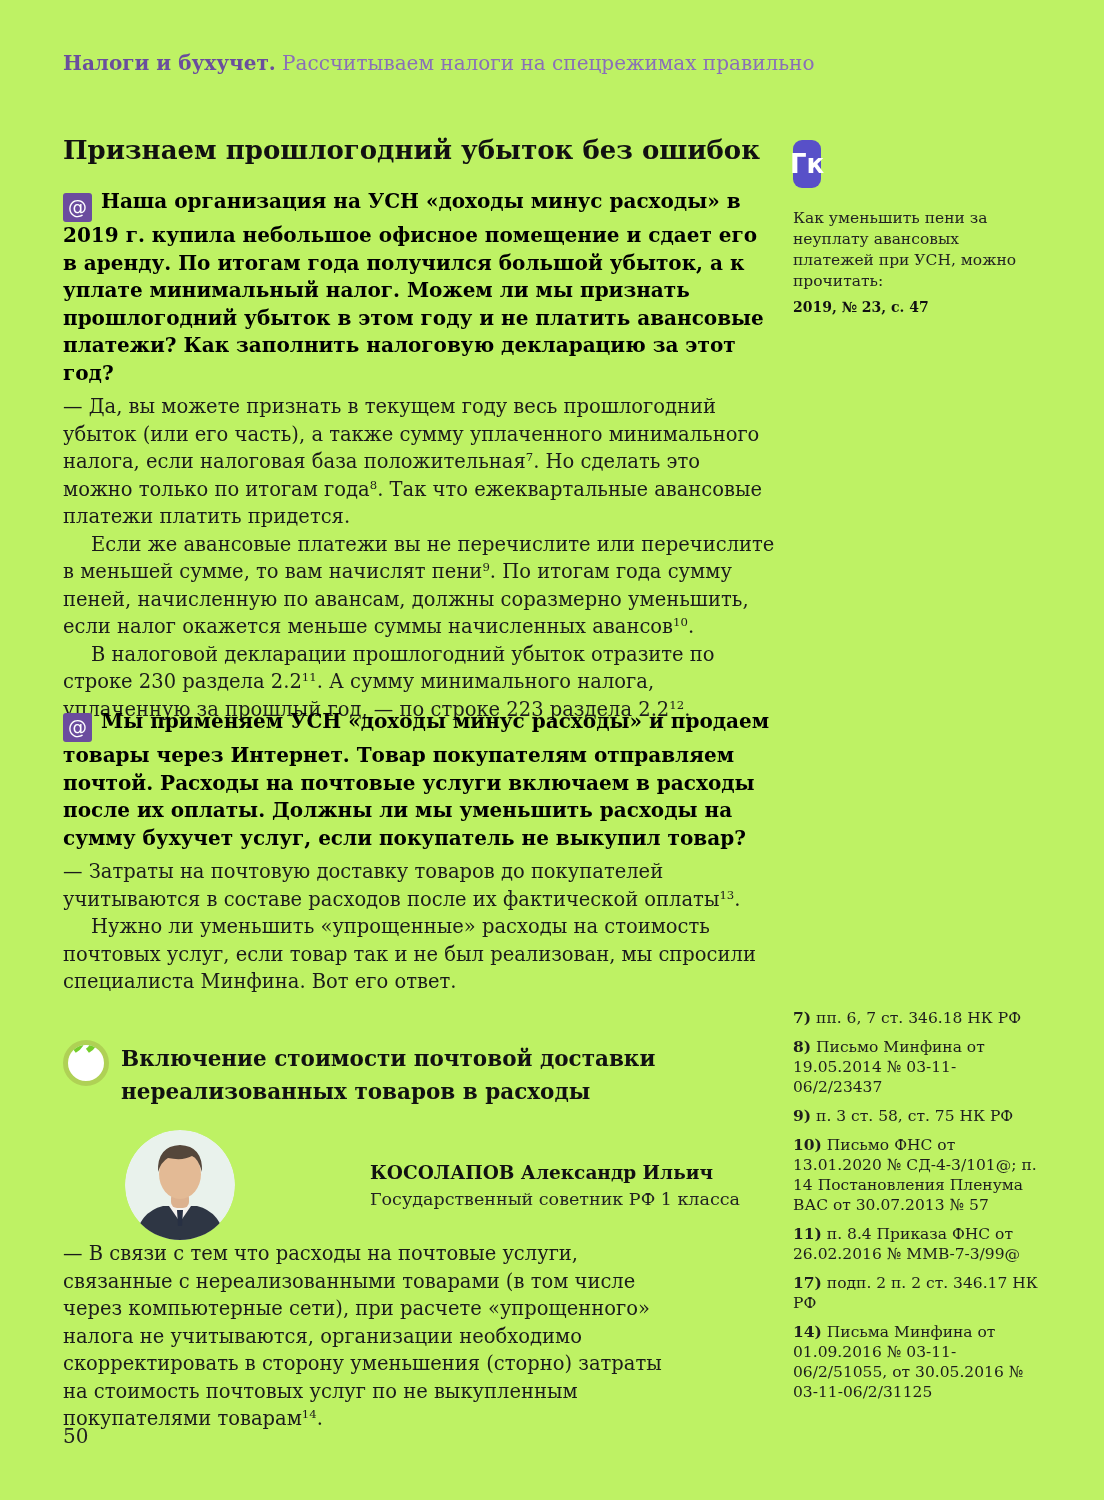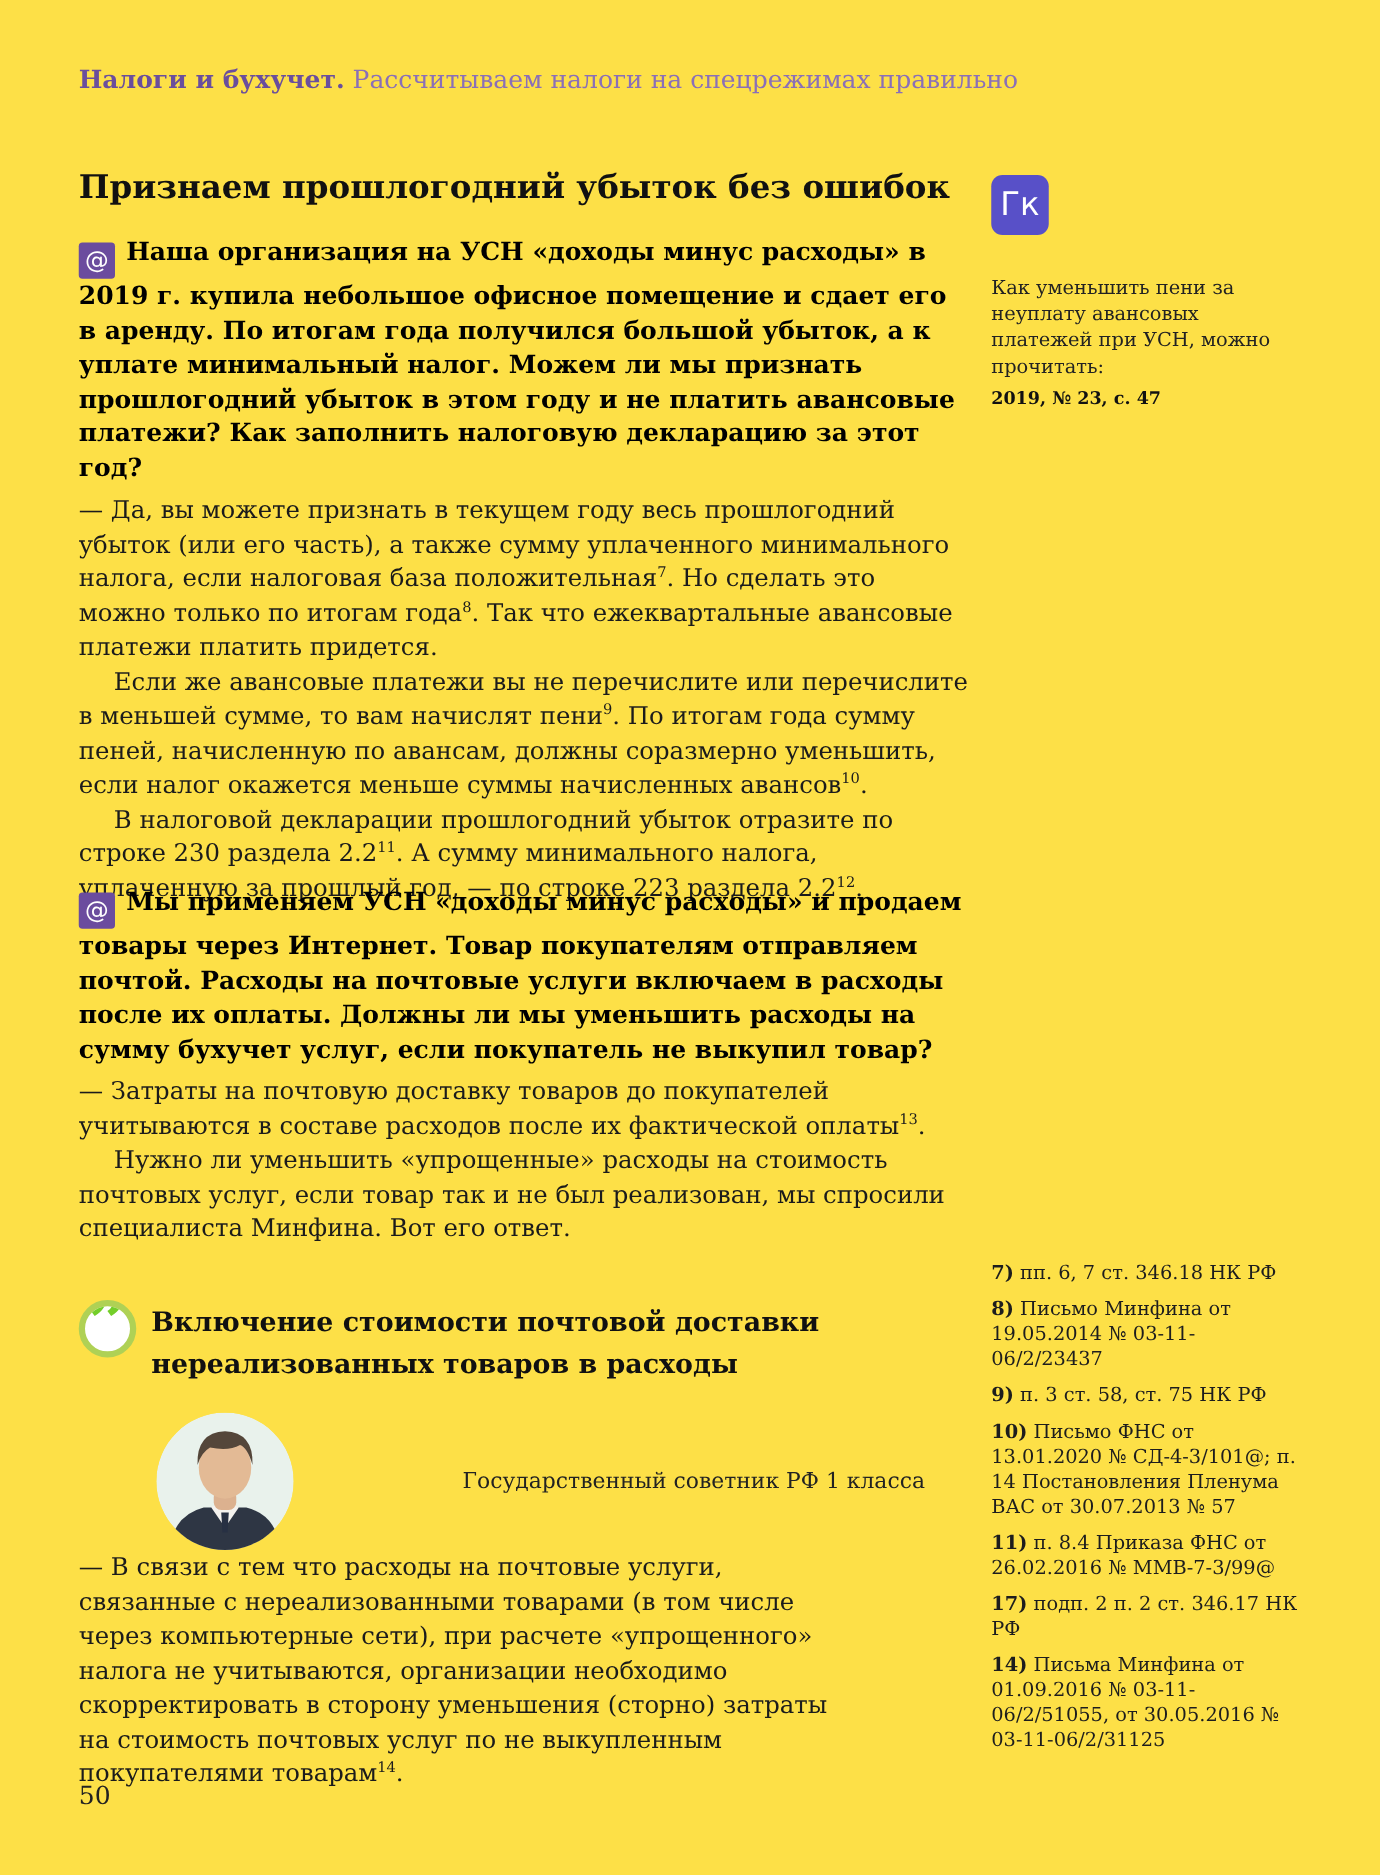--- a/index.html
+++ b/index.html
@@ -1,19 +1,19 @@
 <!DOCTYPE html>
 <html><head>
 <meta charset="utf-8">
 <style>
   html,body{margin:0;padding:0;background:#e8e8e8;}
   .page{
     position:relative;
     width:1104px;height:1500px;
-    background:#fde047;
+    background:#bef264;
     font-family:"DejaVu Serif", serif;
     color:#1b1b1b;
     overflow:hidden;
     margin:0 auto;
   }
   
   .header{position:absolute;left:63px;top:50px;font-size:20px;line-height:26px;}
   .header .brand{font-weight:bold;color:#6a4e9d;}
   .header .tagline{color:#8a6fb8;}
   
@@ -46,24 +46,24 @@
   .quote-title{font-size:21.5px;line-height:33px;font-weight:bold;color:#111;max-width:540px;margin-top:2px;}
   .expert{display:flex;align-items:center;margin:22px 0 0 62px;}
   .avatar{width:110px;height:110px;border-radius:50%;overflow:hidden;flex:0 0 auto;}
   .expert-meta{margin-left:135px;}
   .expert-name{font-size:18.5px;font-weight:bold;color:#111;margin-bottom:6px;}
   .expert-title{font-size:17.5px;color:#222;}
   .quote-body{margin:26px 0 0 57px;max-width:622px;font-size:19.5px;line-height:28.5px;}
   
   .side-note{position:absolute;left:793px;top:140px;width:250px;}
   .gk-logo{
-    width:46px;height:48px;background:#5850c8;border-radius:9px;
+    width:28px;height:48px;background:#5850c8;border-radius:9px;
     color:#fff;display:flex;align-items:center;justify-content:center;
-    font-family:"DejaVu Sans",sans-serif;font-weight:normal;font-size:26px;
-    margin-bottom:32px;
+    font-family:"DejaVu Sans",sans-serif;font-weight:bold;font-size:26px;
+    margin-bottom:20px;
   }
   .side-note .txt{font-size:15.5px;line-height:21px;color:#222;}
   .side-note .ref{font-size:14px;line-height:21px;font-weight:bold;color:#111;margin-top:5px;}
   .footnotes{position:absolute;left:793px;top:1008px;width:248px;}
   .fn{font-size:15.5px;line-height:20px;color:#1d1d1d;margin-bottom:9px;}
   .fn b{font-weight:bold;}
   
   .pagenum{position:absolute;left:63px;top:1424px;font-size:20px;color:#222;}
 </style>
 </head>
@@ -103,20 +103,21 @@
           <circle cx="55" cy="55" r="55" fill="#e9f2ec"></circle>
           <path d="M10 110 Q14 82 38 76 L72 76 Q96 82 100 110 Z" fill="#2e3644"></path>
           <path d="M44 76 L55 92 L66 76 L60 72 L50 72 Z" fill="#f4f2ee"></path>
           <path d="M52 80 L58 80 L57 96 L53 96 Z" fill="#273043"></path>
           <rect x="46" y="62" width="18" height="16" rx="6" fill="#dcb18f"></rect>
           <ellipse cx="55" cy="44" rx="21" ry="25" fill="#e3ba95"></ellipse>
           <path d="M33 42 Q32 16 55 15 Q78 16 77 42 Q73 28 67 26 Q58 31 43 28 Q36 32 33 42 Z" fill="#54463a"></path>
         </svg>
       </div>
       <div class="expert-meta">
+        <div class="expert-name">КОСОЛАПОВ Александр Ильич</div>
         <div class="expert-title">Государственный советник РФ 1 класса</div>
       </div>
     </div>
     <p class="a quote-body">—  В связи с тем что расходы на почтовые услуги, связанные с нереализованными товарами (в том числе через компьютерные сети), при расчете «упрощенного» налога не учитываются, организации необходимо скорректировать в сторону уменьшения (сторно) затраты на стоимость почтовых услуг по не выкупленным покупателями товарам<sup>14</sup>.</p>
   </div>
 
   <div class="side-note">
     <div class="gk-logo">Гк</div>
     <div class="txt">Как уменьшить пени за неуплату авансовых платежей при УСН, можно прочитать:</div>
     <div class="ref">2019, № 23, с. 47</div>

